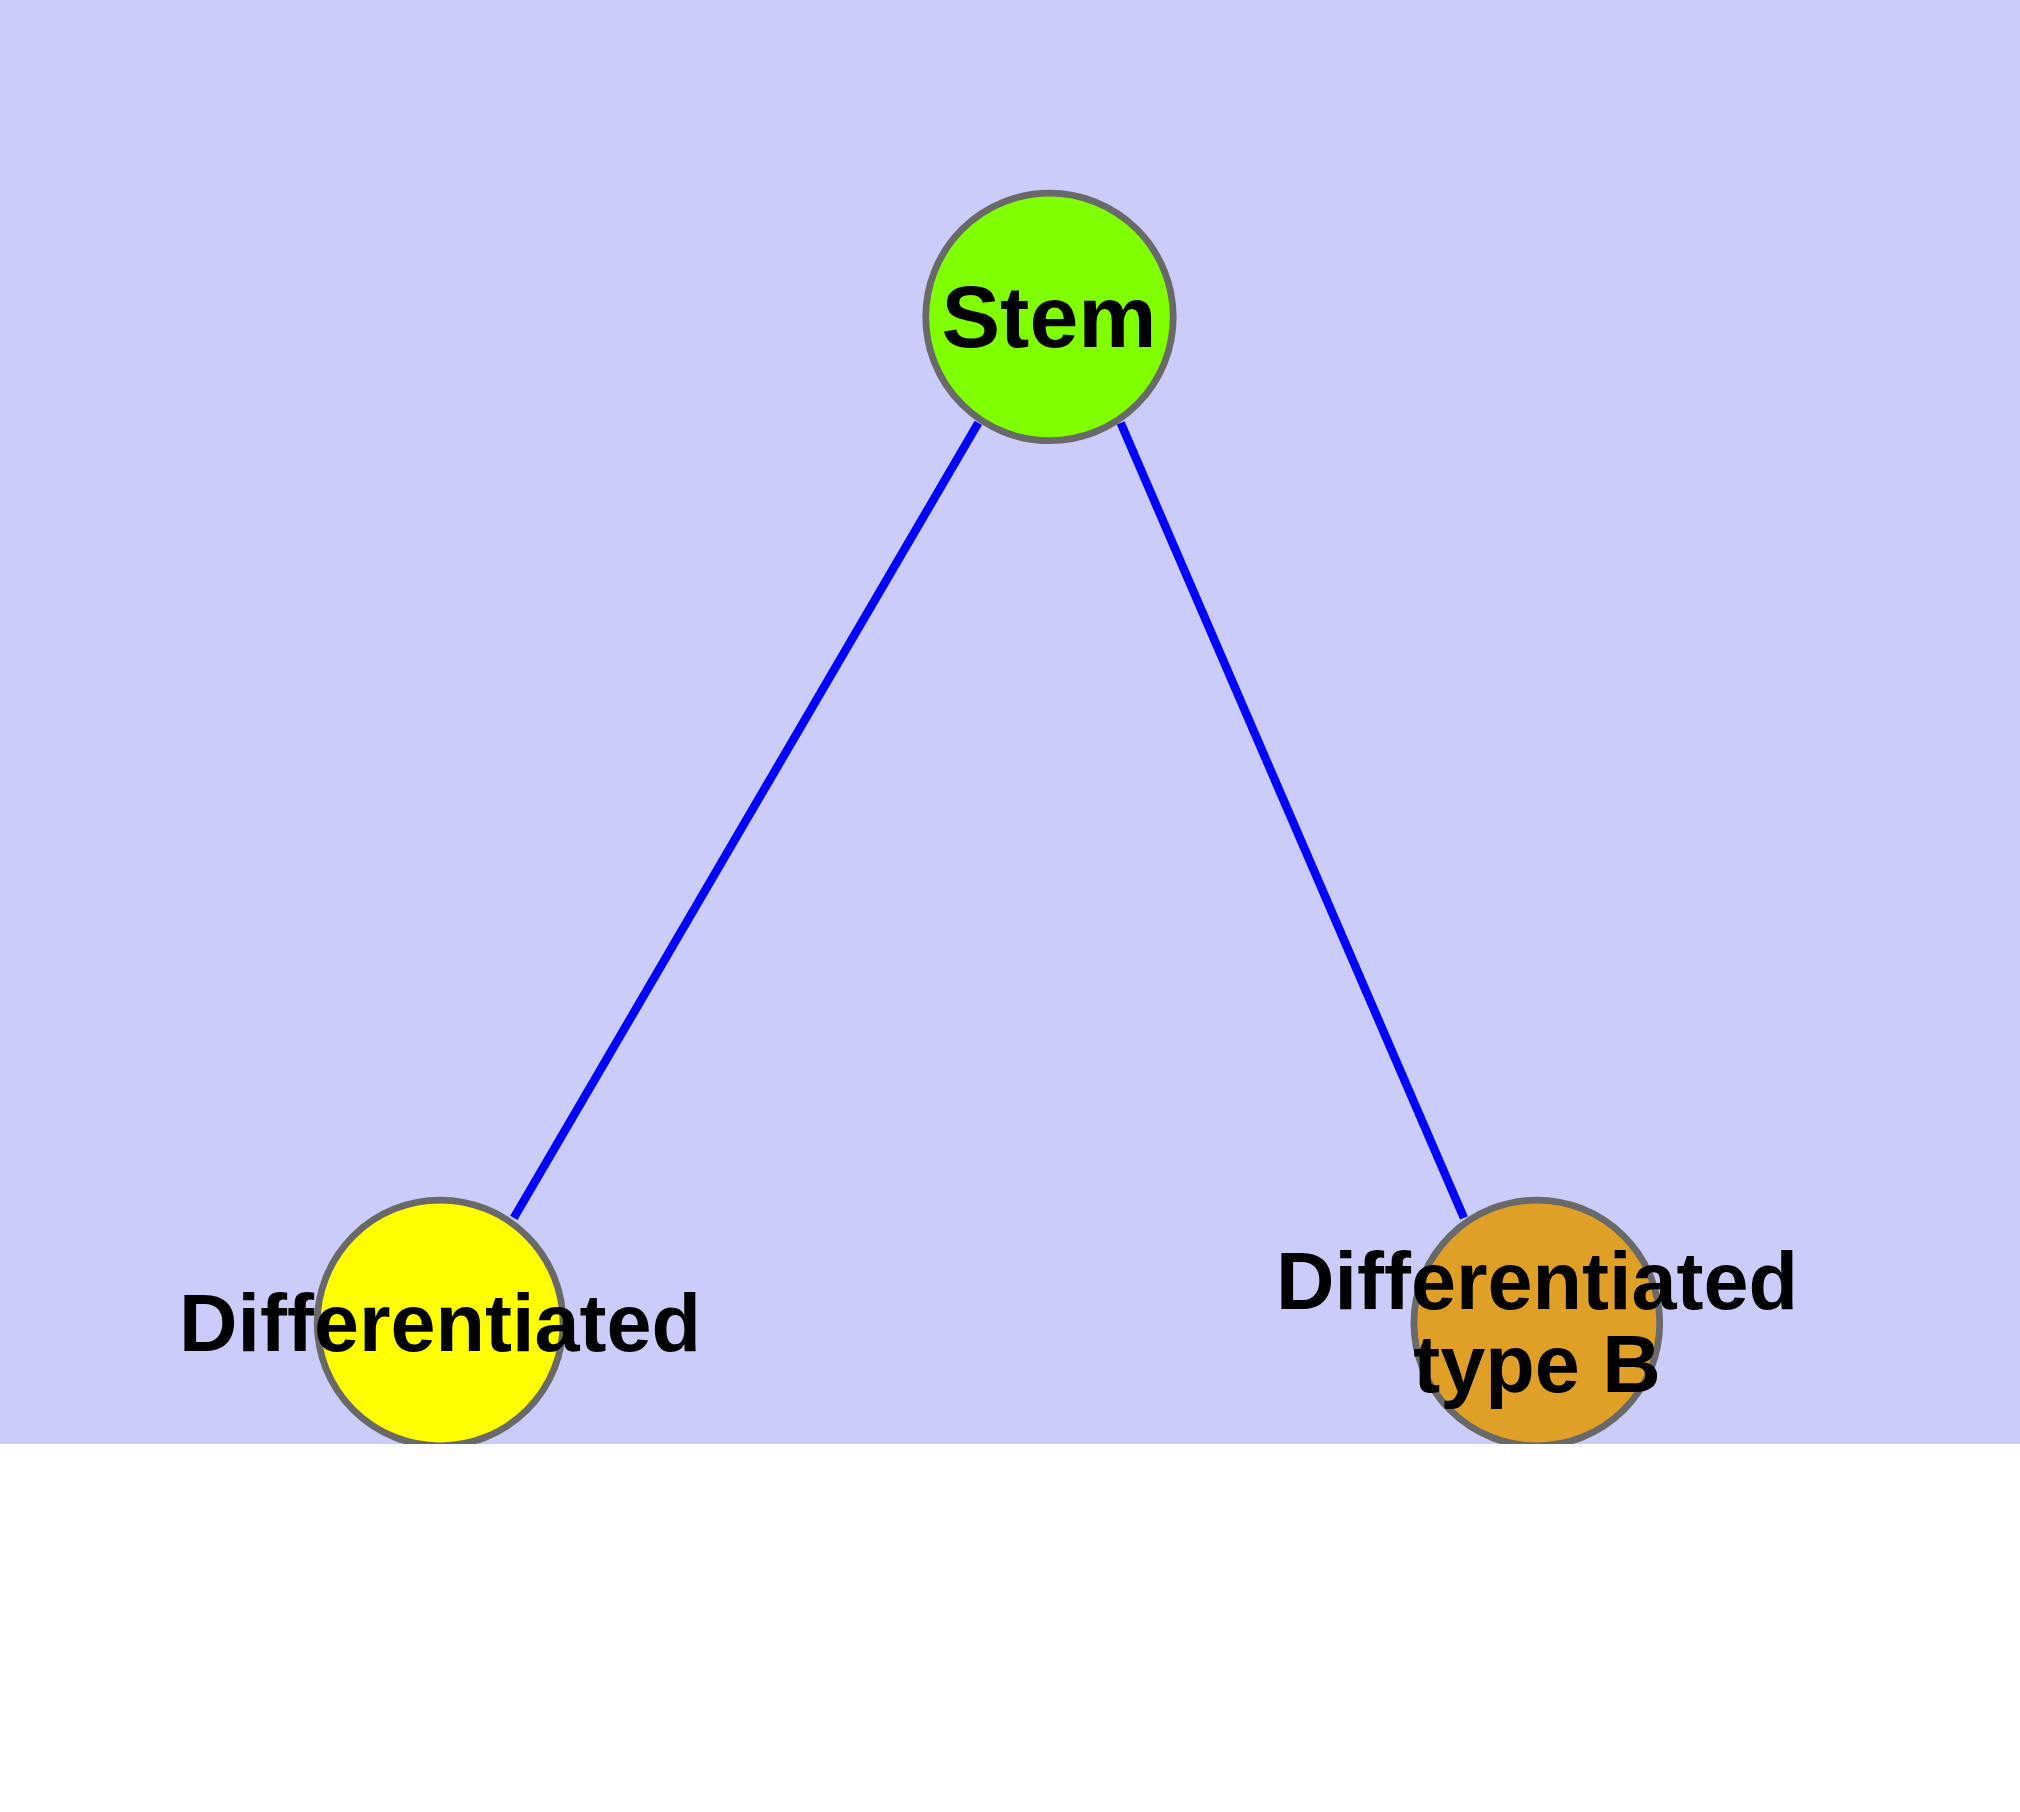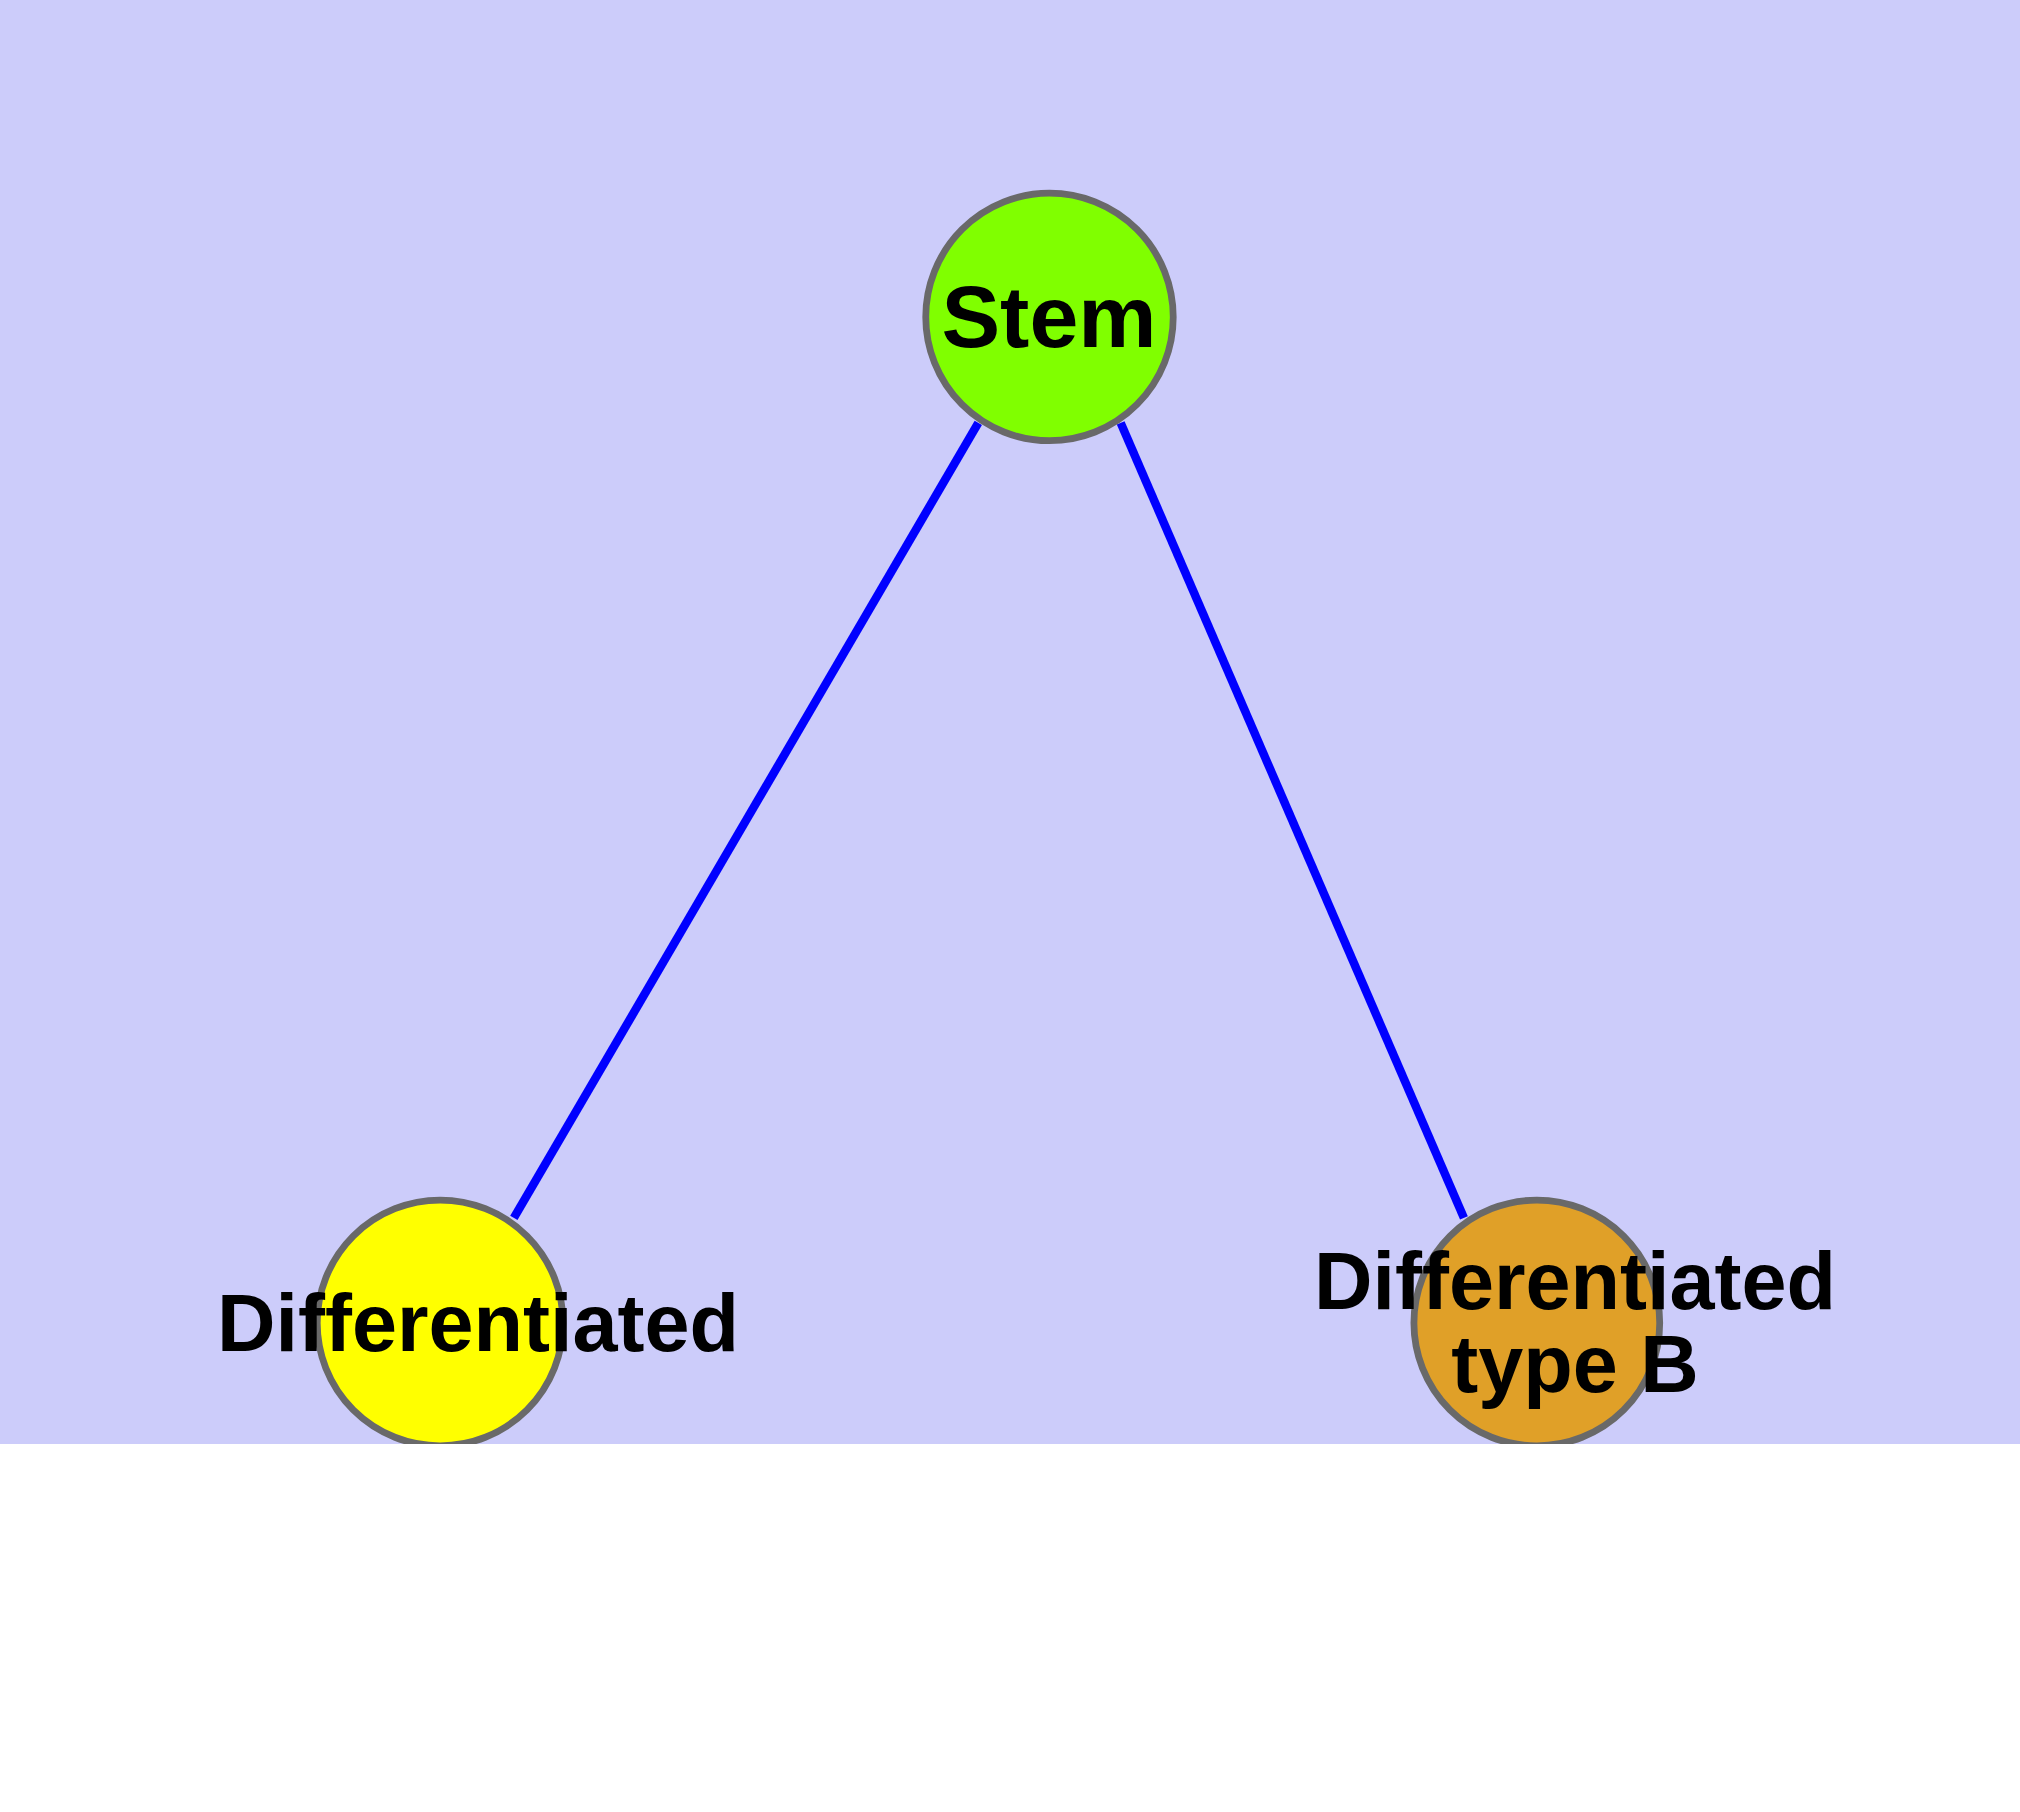--- a/index.html
+++ b/index.html
@@ -32,21 +32,20 @@
     line-height: 1.02;
     white-space: pre;
     pointer-events: none;
     transform: translate(-50%, -50%);
   }
   .node-label.single {
     font-size: 88px;
   }
   .node-label.double {
     font-size: 81px;
-    margin-left: 38px;
   }
 </style>
 </head>
 <body>
 
 <div id="canvas">
 
   <svg id="graph-svg" viewBox="0 0 2384 2138" xmlns="http://www.w3.org/2000/svg">
     <g id="edge-layer">
         <line x1="1154" y1="499" x2="606" y2="1437" stroke="#0000ff" stroke-width="10" stroke-linecap="butt"></line>

